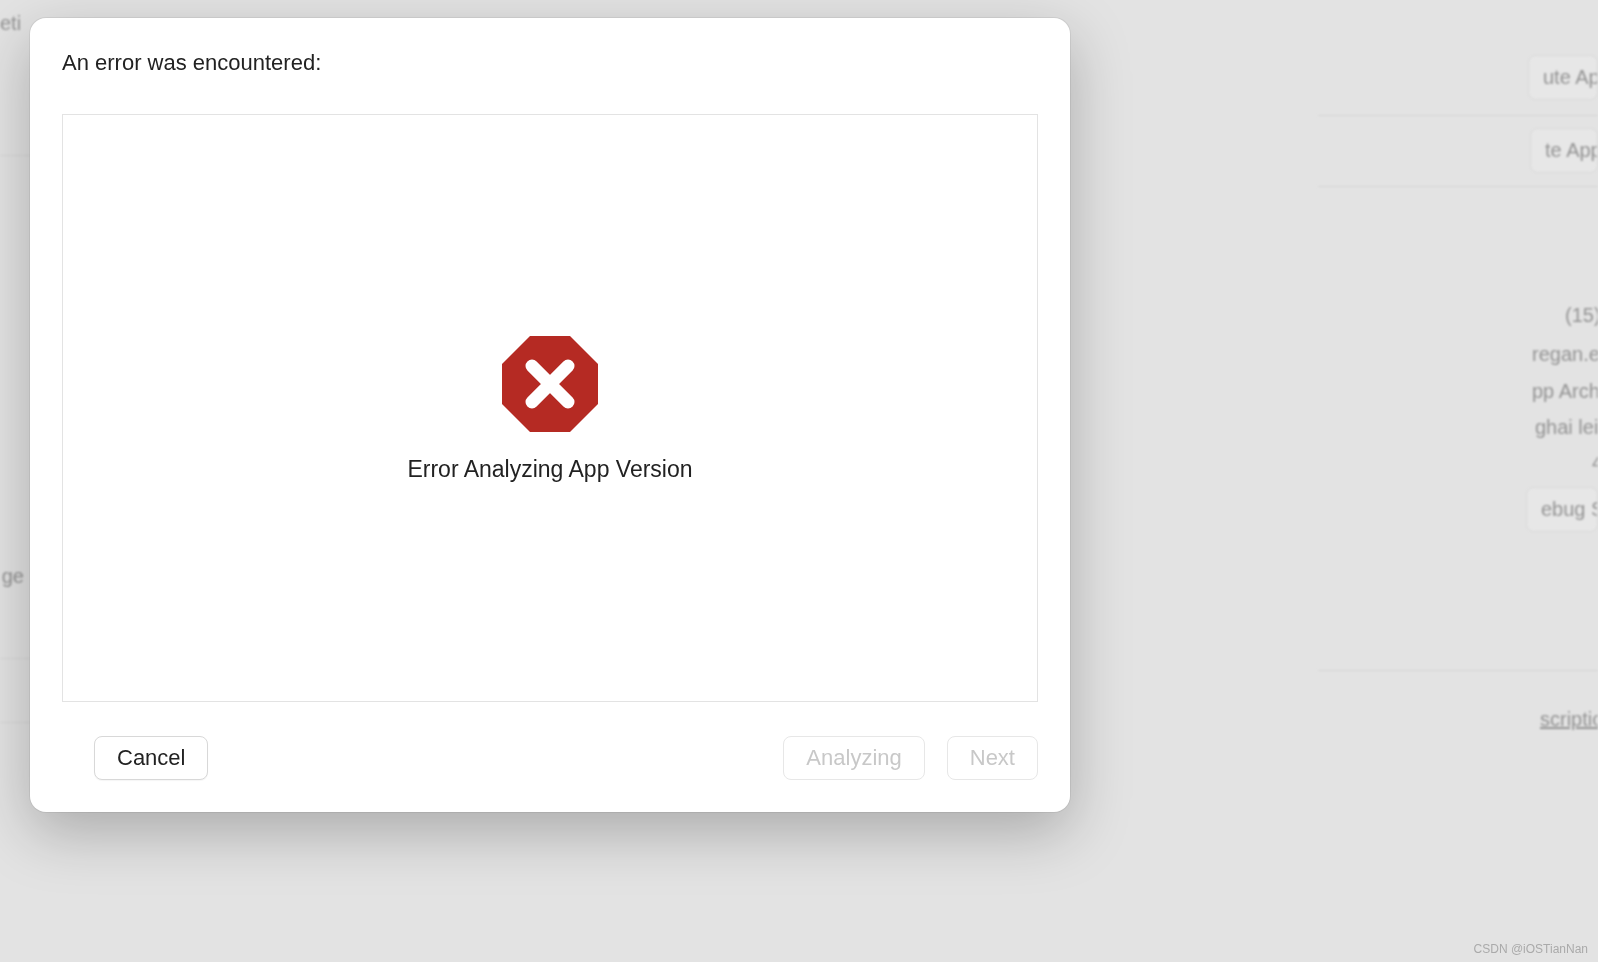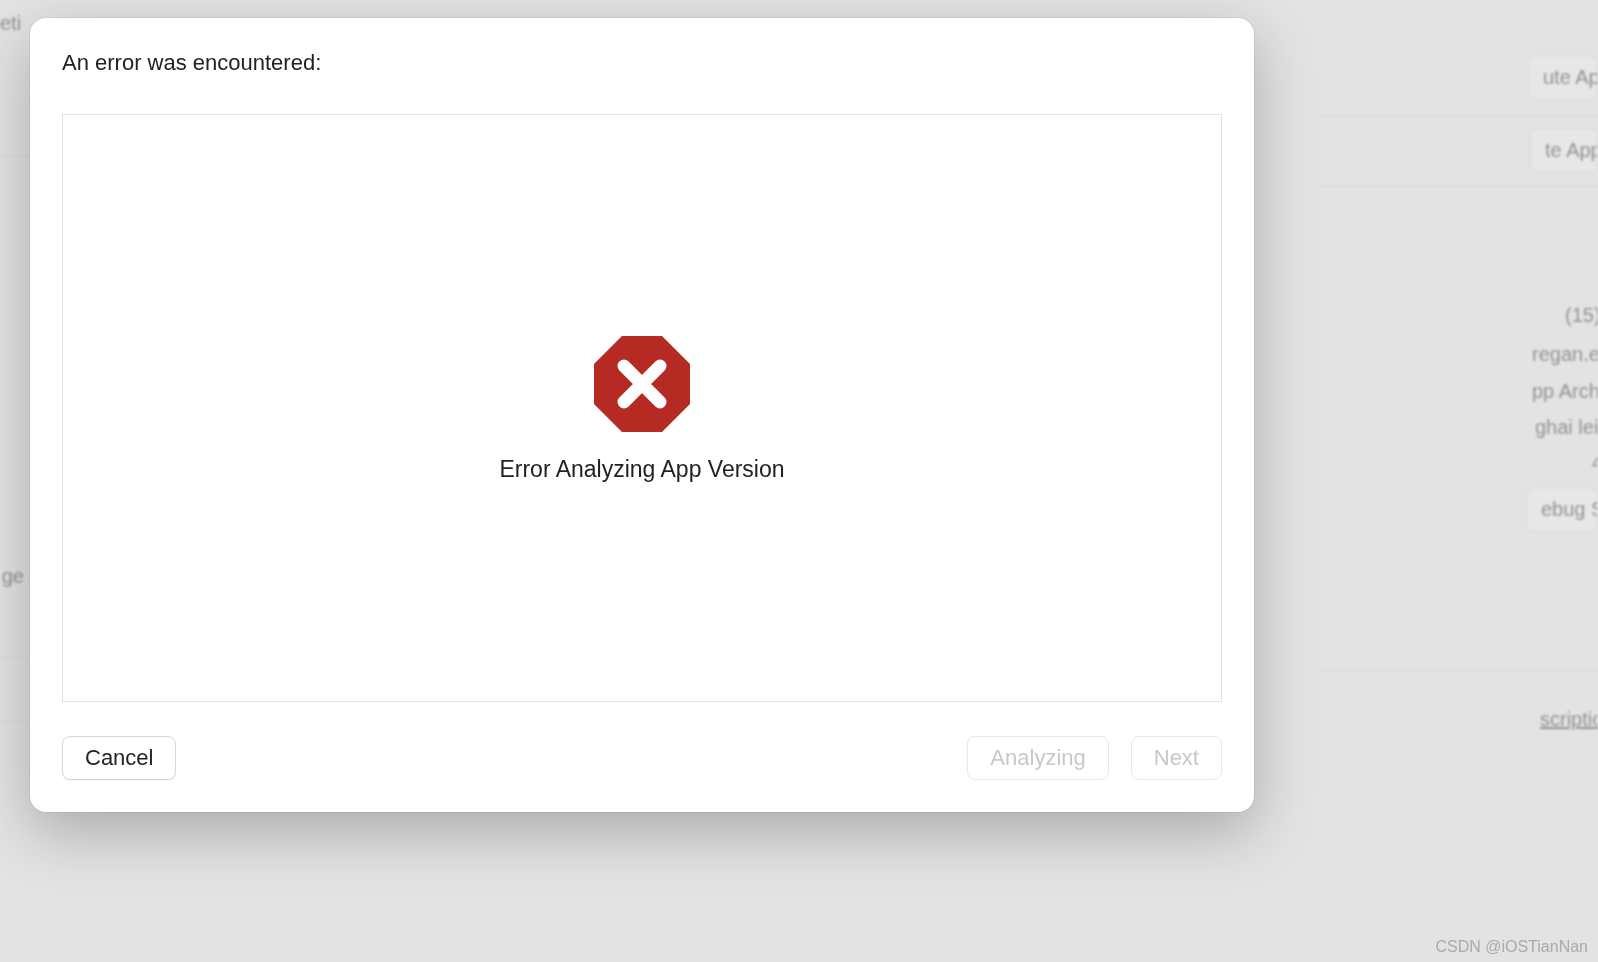--- a/index.html
+++ b/index.html
@@ -66,21 +66,21 @@
       top: 0;
       left: 0;
       right: 0;
       bottom: 0;
       background: rgba(180, 180, 180, 0.22);
     }
     .modal-dialog {
       position: absolute;
       top: 18px;
       left: 30px;
-      width: 1224px;
+      width: 1040px;
       height: 794px;
       background: #ffffff;
       border-radius: 16px;
       box-shadow: 0 20px 60px rgba(0,0,0,0.25), 0 0 0 1px rgba(0,0,0,0.06);
       padding: 32px;
       display: flex;
       flex-direction: column;
     }
     .modal-title {
       font-size: 22px;
@@ -112,20 +112,21 @@
     }
     .modal-footer {
       display: flex;
       justify-content: space-between;
       align-items: center;
       margin-top: 34px;
     }
     .modal-footer-left, .modal-footer-right {
       display: flex;
       gap: 22px;
+      margin-left: 32px;
     }
     .mac-button {
       font-size: 22px;
       font-family: inherit;
       padding: 8px 22px;
       border-radius: 8px;
       border: 1px solid #d8d8d8;
       background: #ffffff;
       color: #222;
       cursor: pointer;
@@ -134,21 +135,21 @@
     .mac-button:disabled {
       color: #c8c8c8;
       border-color: #e7e7e7;
       cursor: default;
       box-shadow: none;
     }
     .watermark {
       position: absolute;
       bottom: 6px;
       right: 10px;
-      font-size: 16px;
+      font-size: 12px;
       color: #aaa;
       font-family: Arial, sans-serif;
     }
     .bg-bottom-hr {
       position: absolute;
       left: 0;
       width: 30px;
       height: 1px;
       background: #d8d8d8;
     }

